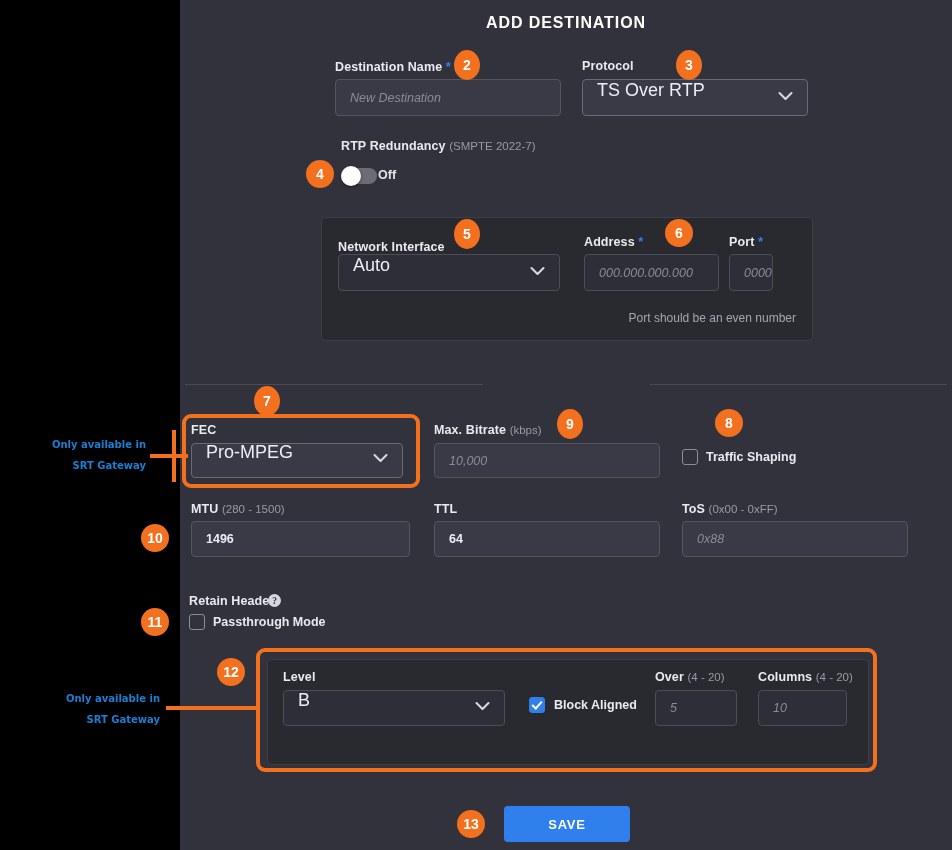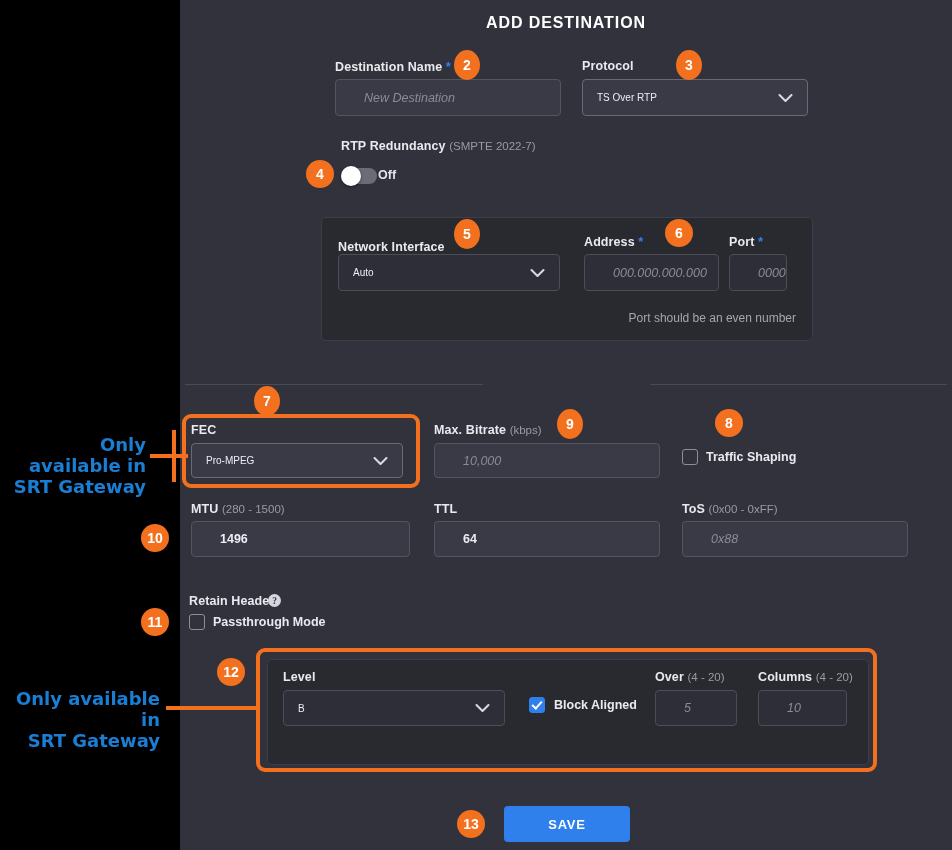--- a/index.html
+++ b/index.html
@@ -37,37 +37,37 @@
 
   
   .txtbox{
     box-sizing:border-box;
     background:#3a3a46;
     border:1px solid #55555f;
     border-radius:4px;
     color:#e8e8ef;
     font-size:12.5px;
     font-family:"Liberation Sans","DejaVu Sans",sans-serif;
-    padding:0 28px;
+    padding:0 14px;
     display:flex;align-items:center;
     position:absolute;
   }
   .txtbox.placeholder{color:#8b8b97;font-style:italic;}
   .txtbox.filled{color:#ececf3;font-weight:bold;}
 
   
   .selbox{
     box-sizing:border-box;
     background:#3a3a46;
     border:1px solid #6a6a74;
     border-radius:4px;
     color:#ededf4;
-    font-size:10px;
-    padding:4px 14px;
-    display:flex;align-items:center;justify-content:space-between;
+    font-size:18px;
+    padding:14px 14px;
+    display:flex;align-items:flex-end;justify-content:space-between;
     position:absolute;
   }
   .selbox .chev{color:#d8d8e2;display:flex;align-items:center;}
 
   
   .sunken{background:#2e2e38;border:1px solid #4d4d57;}
 
   
   .subpanel{
     position:absolute;
@@ -144,21 +144,21 @@
   
   .hl-box{
     position:absolute;box-sizing:border-box;
     border:4px solid #f2701e;border-radius:9px;
     pointer-events:none;z-index:30;
   }
 
   
   .callout{
     position:absolute;color:#1a7fd4;
-    font-size:18px;font-weight:bold;line-height:21px;
+    font-size:10px;font-weight:bold;line-height:21px;
     text-align:right;z-index:35;
     font-family:"DejaVu Sans",sans-serif;
   }
   .lead{position:absolute;background:#f2701e;z-index:29;}
 </style>
 </head>
 <body>
 
 <div id="root">
 

